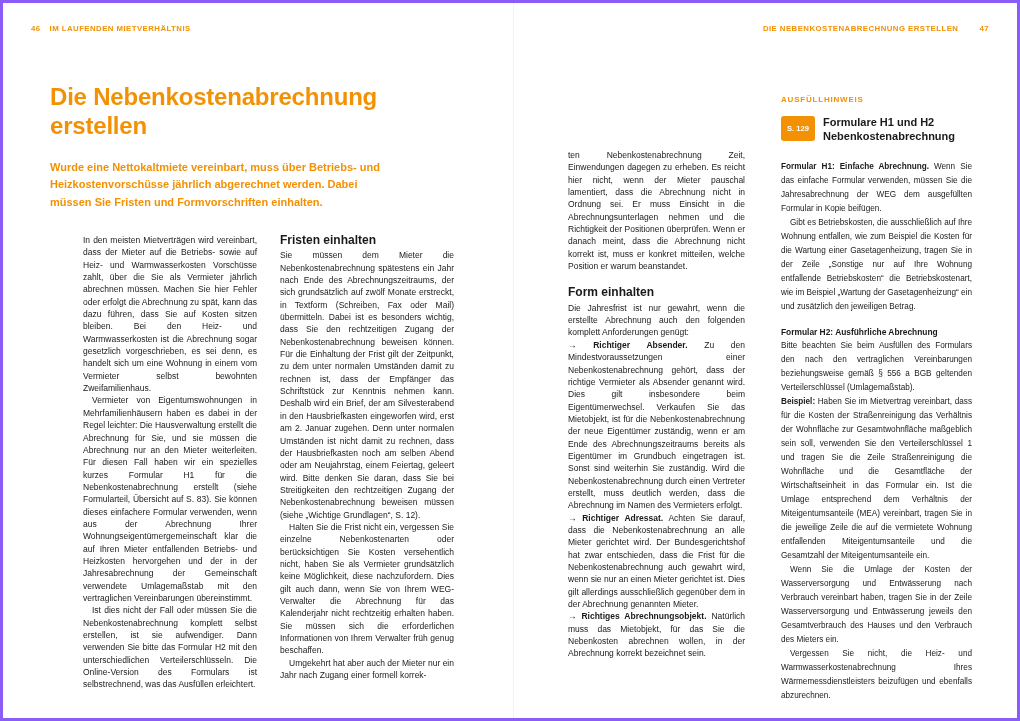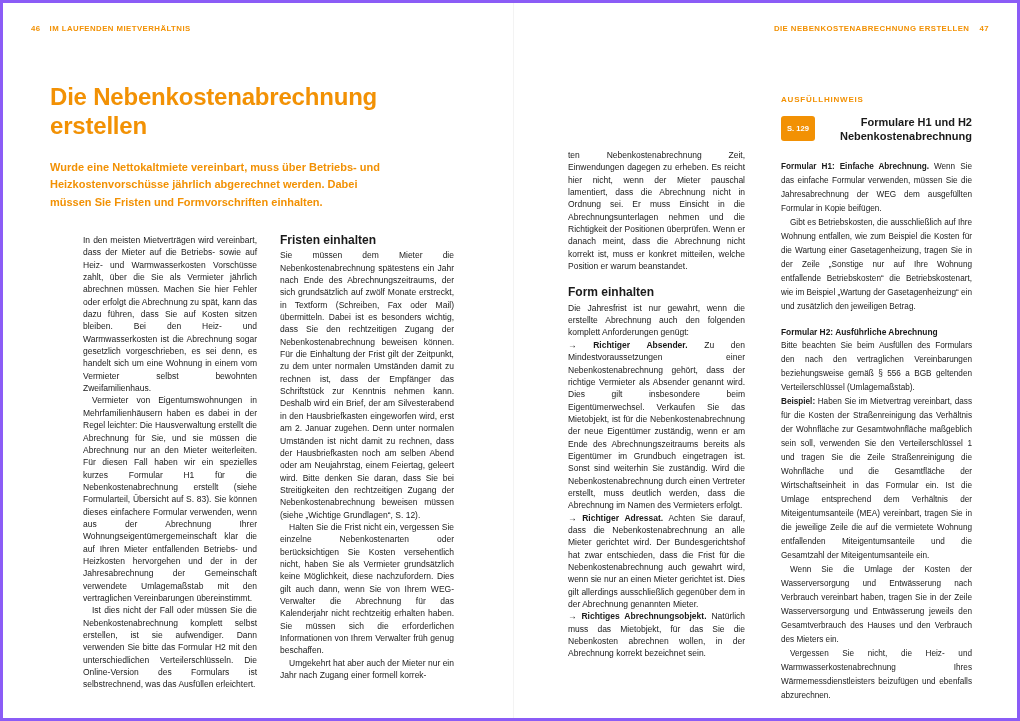--- a/index.html
+++ b/index.html
@@ -26,21 +26,21 @@
   .rh {
     position: absolute; top: 21px;
     font-size: 7.8px; font-weight: bold;
     letter-spacing: .45px;
     color: var(--accent);
     white-space: nowrap;
   }
   .rh-left { left: 28px; }
   .rh-right { right: 28px; }
   .rh-left .folio { margin-right: 9px; }
-  .rh-right .folio { margin-left: 10px; }
+  .rh-right .folio { margin-left: 21px; }
 
   
   .title {
     position: absolute; left: 47px; top: 80px;
     margin: 0;
     font-size: 24px; line-height: 28.5px;
     font-weight: bold; color: var(--accent);
     letter-spacing: -0.2px;
   }
   .lead {
@@ -73,21 +73,21 @@
   .bullet { margin: 0; }
   .bullet strong { font-weight: bold; }
 
   
   .sidebar { position: absolute; left: 778px; top: 92px; width: 191px; }
   .kicker {
     font-size: 8px; font-weight: bold;
     letter-spacing: .8px; color: var(--accent);
     margin-bottom: 12px;
   }
-  .badge-row { display: flex; align-items: flex-start; gap: 8px; margin-bottom: 17px; text-align: right; }
+  .badge-row { display: flex; align-items: flex-start; gap: 8px; margin-bottom: 17px; }
   .badge {
     flex: 0 0 auto;
     width: 34px; height: 25px;
     background: var(--accent); color: #fff;
     font-size: 7.6px; font-weight: bold;
     display: flex; align-items: center; justify-content: center;
     border-radius: 3px;
   }
   .sb-title { font-size: 11px; line-height: 13.5px; font-weight: bold; }
   .sb-body {

